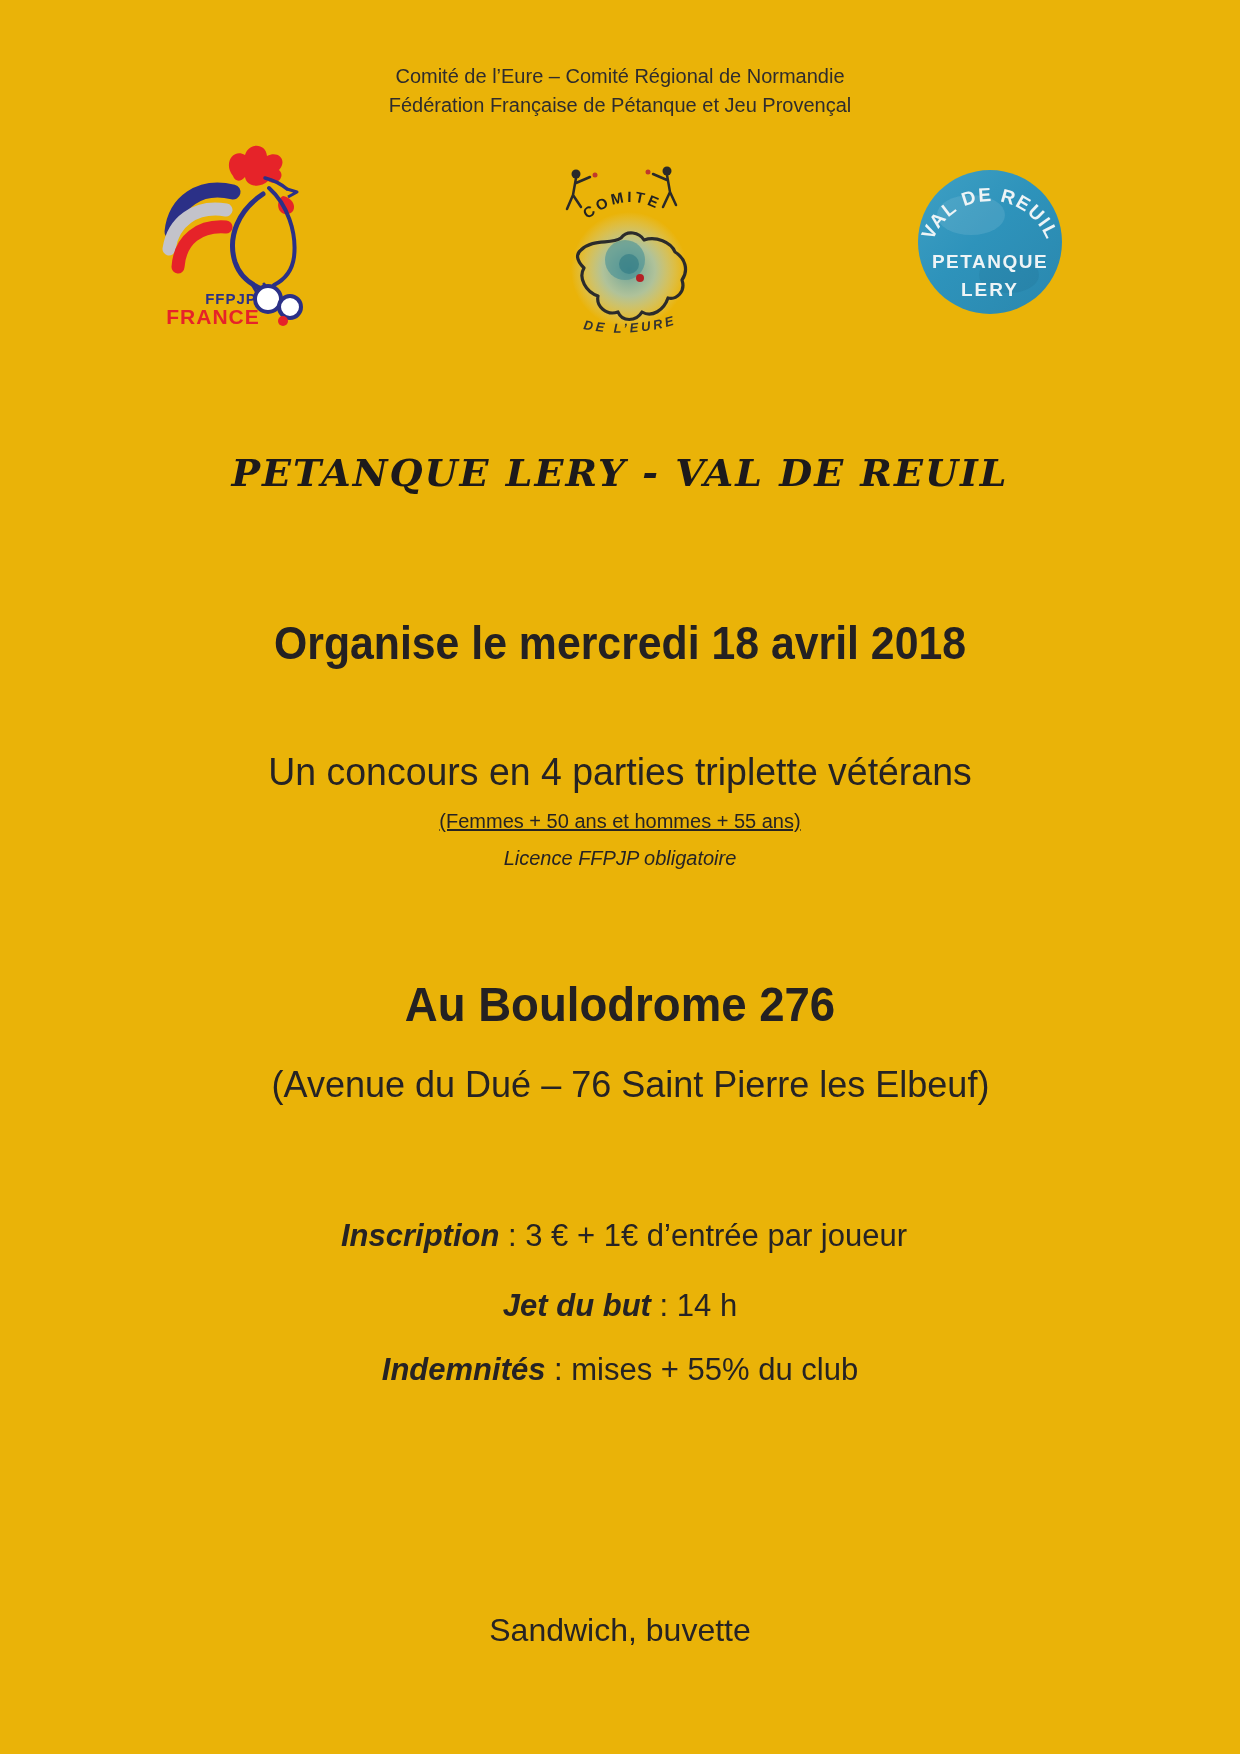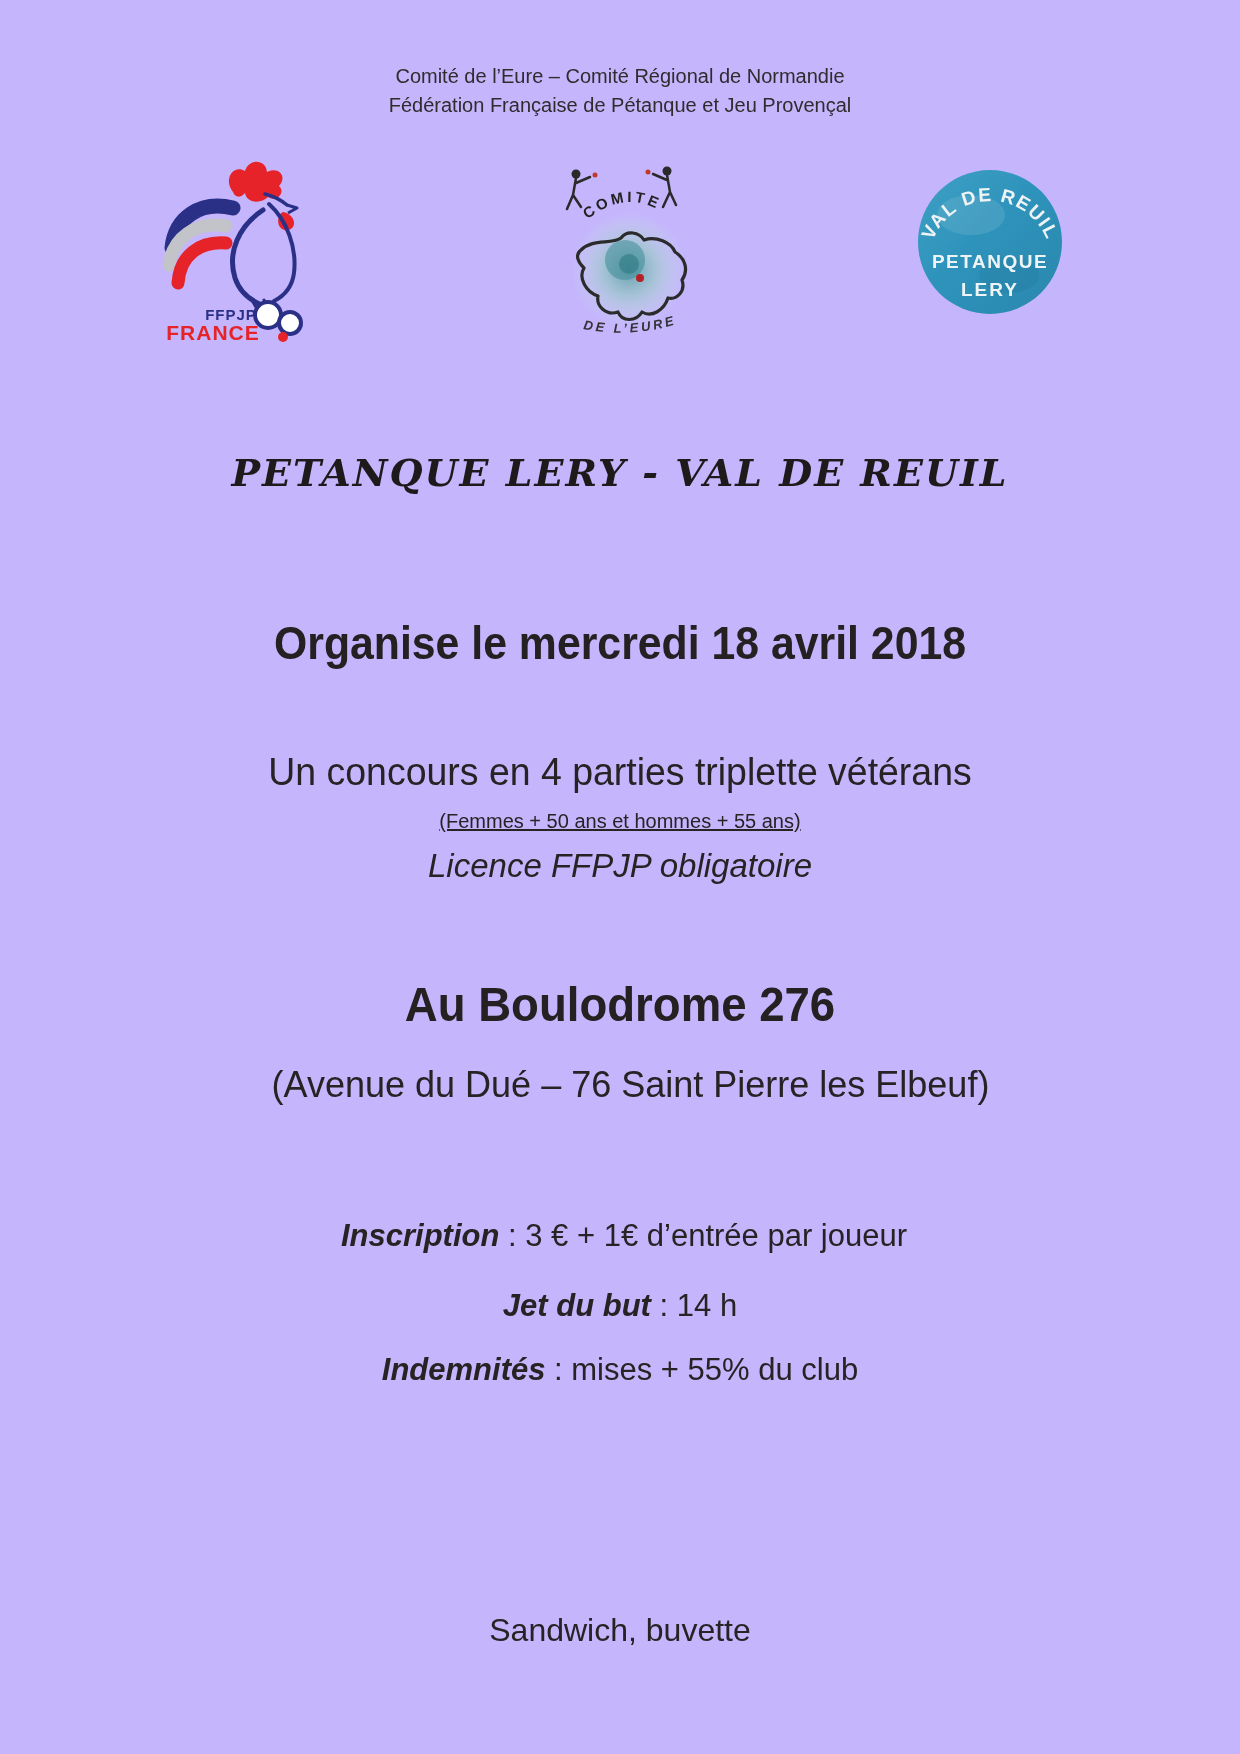--- a/index.html
+++ b/index.html
@@ -1,50 +1,50 @@
 <!DOCTYPE html>
 <html><head>
 <meta charset="utf-8">
 <style>
   html,body{margin:0;padding:0;background:#ffffff;}
   .page{
     position:relative;
     width:1240px;height:1754px;
-    background:#c4b5fd;
+    background:#eab308;
     font-family:"Liberation Sans",sans-serif;
     color:#262324;
     overflow:hidden;
   }
   .abs{position:absolute;left:0;right:0;text-align:center;}
 
   .header-block{top:62px;font-size:20px;line-height:29px;color:#2f2c2d;}
 
   .logo{position:absolute;}
-  .logo-ffpjp{left:145px;top:142px;width:178px;height:202px;}
+  .logo-ffpjp{left:145px;top:126px;width:178px;height:202px;}
   .logo-comite{left:543px;top:148px;width:178px;height:192px;}
   .logo-club{left:913px;top:163px;width:154px;height:158px;}
 
   .main-title{
     top:450px;
     font-family:"DejaVu Serif",serif;
     font-style:italic;font-weight:bold;
     font-size:38px;letter-spacing:2px;
     color:#1d1a1b;
     transform:scaleX(1.0);
   }
 
   .h-organise{
     top:616px;font-size:46px;font-weight:bold;letter-spacing:0px;
     transform:scaleX(.93);transform-origin:center;color:#242122;
   }
 
   .concours{top:750px;}
   .concours-l1{font-size:39px;transform:scaleX(.96);transform-origin:center;}
   .concours-l2{font-size:20px;margin-top:16px;text-decoration:underline;}
-  .concours-l3{font-size:33px;font-style:italic;margin-top:14px;}
+  .concours-l3{font-size:20px;font-style:italic;margin-top:14px;}
 
   .venue-name{
     top:976px;font-size:49px;font-weight:bold;
     transform:scaleX(.93);transform-origin:center;color:#242122;
   }
   .venue-address{top:1064px;font-size:36px;margin-left:21px;}
 
   .detail{font-size:31px;}
   .detail .lbl{font-weight:bold;font-style:italic;}
   .detail-1{top:1218px;padding-left:8px;}

